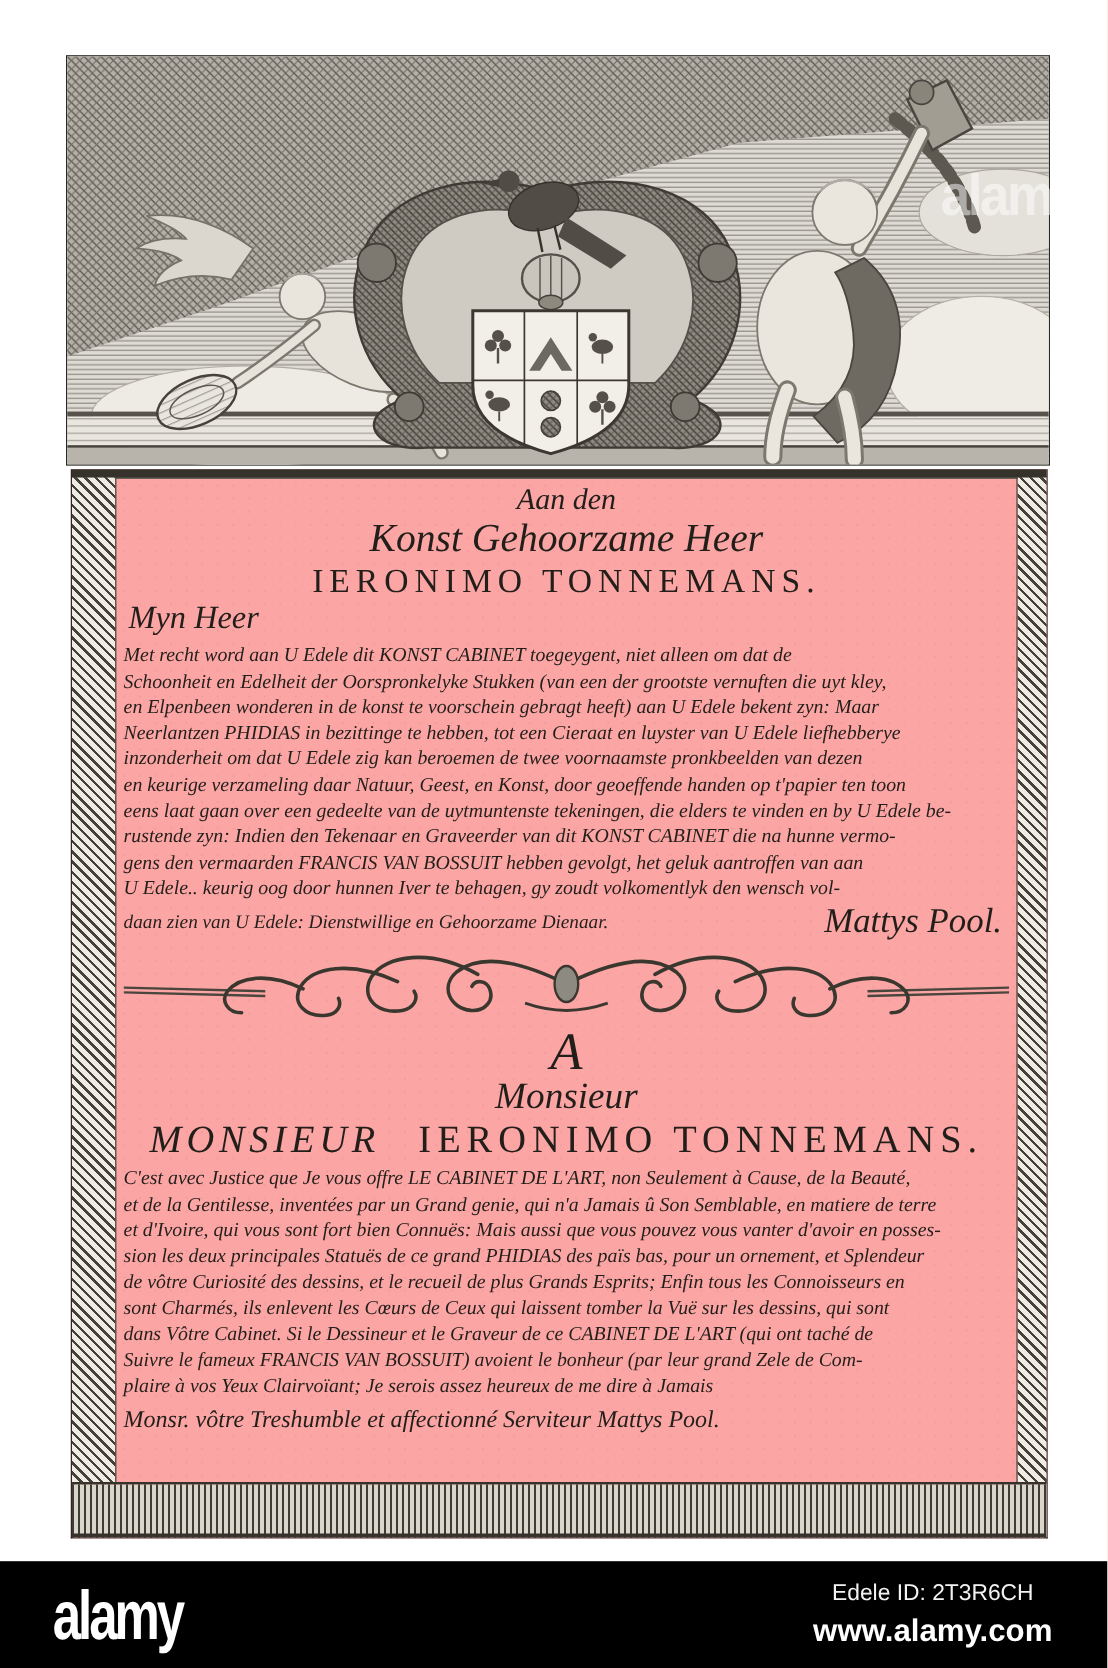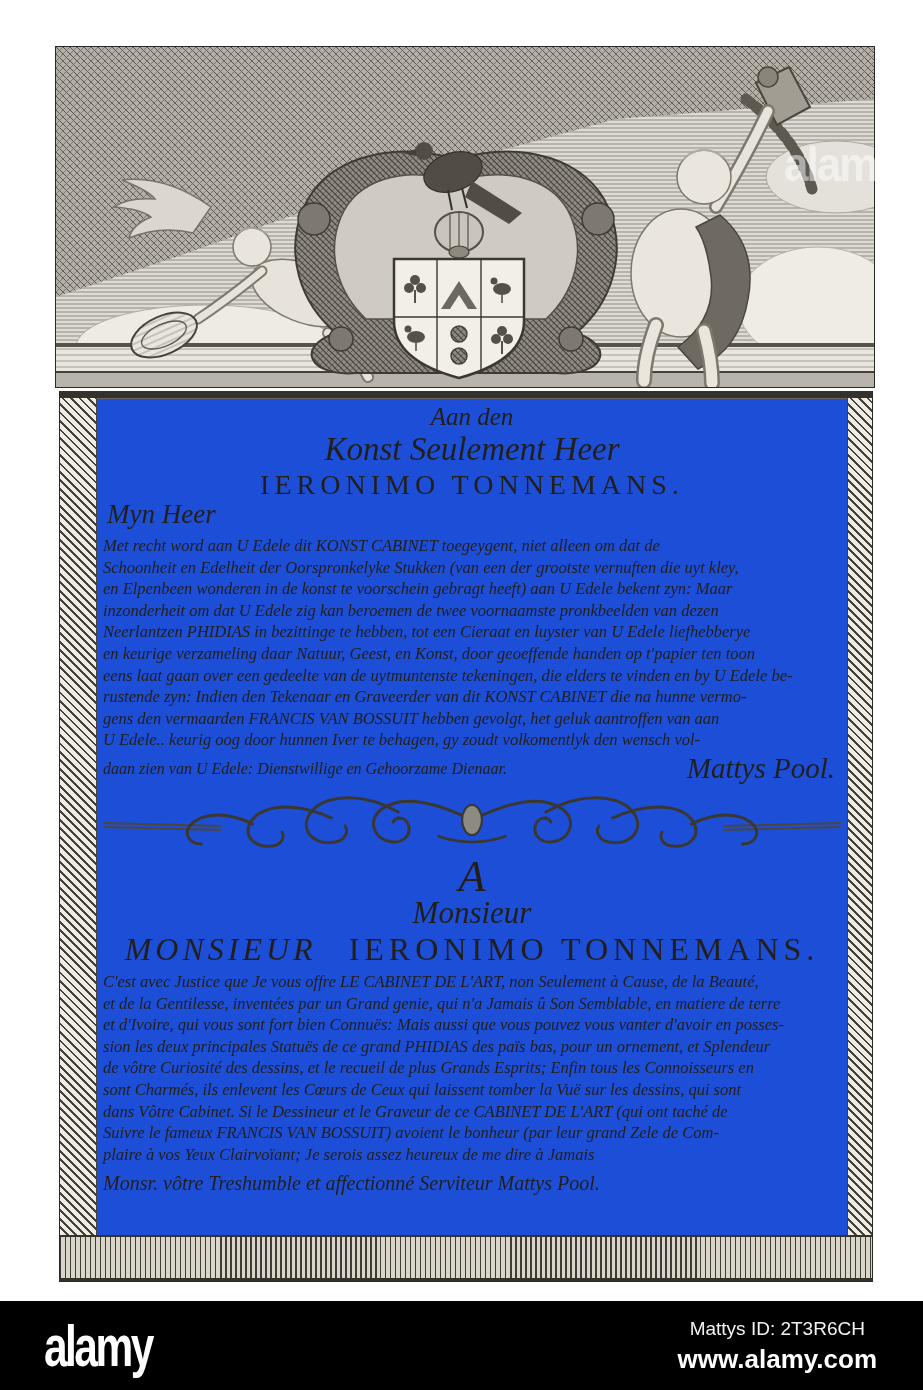--- a/index.html
+++ b/index.html
@@ -5,21 +5,21 @@
   html,body{margin:0;padding:0;}
   body{background:#ffffff;font-family:"Liberation Serif",serif;}
   .sheet{position:relative;width:923px;height:1390px;background:#ffffff;overflow:hidden;}
 
   
   .engraving{position:absolute;left:55px;top:46px;width:818px;height:340px;border:1px solid #2a2823;background:#dedbd5;}
   .engsvg{display:block;width:100%;height:100%;}
   .wm-top{position:absolute;left:728px;top:92px;font-family:"Liberation Sans",sans-serif;font-weight:bold;font-size:44px;letter-spacing:-2px;color:rgba(255,255,255,0.5);transform:scaleY(1.1);pointer-events:none;}
 
   
-  .textpanel{position:absolute;left:59px;top:391px;width:814px;height:891px;background:#1d4ed8;border-left:1px solid #2a2823;border-right:1px solid #2a2823;border-bottom:1px solid #2a2823;box-sizing:border-box;}
+  .textpanel{position:absolute;left:59px;top:391px;width:814px;height:891px;background:#fca5a5;border-left:1px solid #2a2823;border-right:1px solid #2a2823;border-bottom:1px solid #2a2823;box-sizing:border-box;}
   .top-rule{position:absolute;left:0;right:0;top:0;height:7px;background:#35322c;border-bottom:1px solid #6a665e;}
   .hatch-left{position:absolute;left:0;top:7px;bottom:44px;width:36px;background:repeating-linear-gradient(45deg,#45413a 0 2px,#efece4 2px 6px);border-right:1px solid #45413a;}
   .hatch-right{position:absolute;right:0;top:7px;bottom:44px;width:24px;background:repeating-linear-gradient(45deg,#45413a 0 2px,#efece4 2px 6px);border-left:1px solid #45413a;}
   .hatch-bottom{position:absolute;left:0;right:0;bottom:0;height:44px;background:repeating-linear-gradient(90deg,#3f3c35 0 1.5px,#d9d5cb 1.5px 5px);border-top:2px solid #35322c;box-shadow:inset 0 -3px 0 #35322c;}
   .content{position:absolute;left:37px;right:25px;top:8px;bottom:45px;padding:2px 6px;overflow:hidden;color:#221f1a;
            background-image:radial-gradient(rgba(120,110,90,0.12) 0.6px, transparent 0.7px);background-size:13px 11px;}
 
   .script{font-style:italic;}
   .c{text-align:center;}
   .h-aan{font-size:25px;line-height:28px;margin-top:2px;}
@@ -195,30 +195,30 @@
 
   <div class="textpanel">
     <div class="top-rule"></div>
     <div class="hatch-left"></div>
     <div class="hatch-right"></div>
     <div class="hatch-bottom"></div>
 
     <div class="content">
 
       <div class="c script h-aan">Aan den</div>
-      <div class="c script h-konst">Konst Seulement Heer</div>
+      <div class="c script h-konst">Konst Gehoorzame Heer</div>
       <div class="c h-name">Ieronimo Tonnemans.</div>
       <div class="script h-salut">Myn Heer</div>
 
       <div>
           <div class="tline">Met recht word aan U Edele dit KONST CABINET toegeygent, niet alleen om dat de</div>
           <div class="tline">Schoonheit en Edelheit der Oorspronkelyke Stukken (van een der grootste vernuften die uyt kley,</div>
           <div class="tline">en Elpenbeen wonderen in de konst te voorschein gebragt heeft) aan U Edele bekent zyn: Maar</div>
+          <div class="tline">Neerlantzen PHIDIAS in bezittinge te hebben, tot een Cieraat en luyster van U Edele liefhebberye</div>
           <div class="tline">inzonderheit om dat U Edele zig kan beroemen de twee voornaamste pronkbeelden van dezen</div>
-          <div class="tline">Neerlantzen PHIDIAS in bezittinge te hebben, tot een Cieraat en luyster van U Edele liefhebberye</div>
           <div class="tline">en keurige verzameling daar Natuur, Geest, en Konst, door geoeffende handen op t'papier ten toon</div>
           <div class="tline">eens laat gaan over een gedeelte van de uytmuntenste tekeningen, die elders te vinden en by U Edele be-</div>
           <div class="tline">rustende zyn: Indien den Tekenaar en Graveerder van dit KONST CABINET die na hunne vermo-</div>
           <div class="tline">gens den vermaarden FRANCIS VAN BOSSUIT hebben gevolgt, het geluk aantroffen van aan</div>
           <div class="tline">U Edele.. keurig oog door hunnen Iver te behagen, gy zoudt volkomentlyk den wensch vol-</div>
         </div>
 
       <div class="close-row">
         <div class="close-txt">daan zien van U Edele:  Dienstwillige en Gehoorzame Dienaar.</div>
         <div class="sig">Mattys Pool.</div>
@@ -264,18 +264,18 @@
           <div class="tline">plaire à vos Yeux Clairvoïant; Je serois assez heureux de me dire à Jamais</div>
         </div>
 
       <div class="f-close">Monsr. vôtre Treshumble et affectionné Serviteur Mattys Pool.</div>
     </div>
   </div>
 
   <div class="footer">
     <div class="footer-logo">alamy</div>
     <div class="footer-right">
-      <div class="footer-id">Mattys ID: 2T3R6CH</div>
+      <div class="footer-id">Edele ID: 2T3R6CH</div>
       <div class="footer-url">www.alamy.com</div>
     </div>
   </div>
 
 </div>
 
 </body></html>

